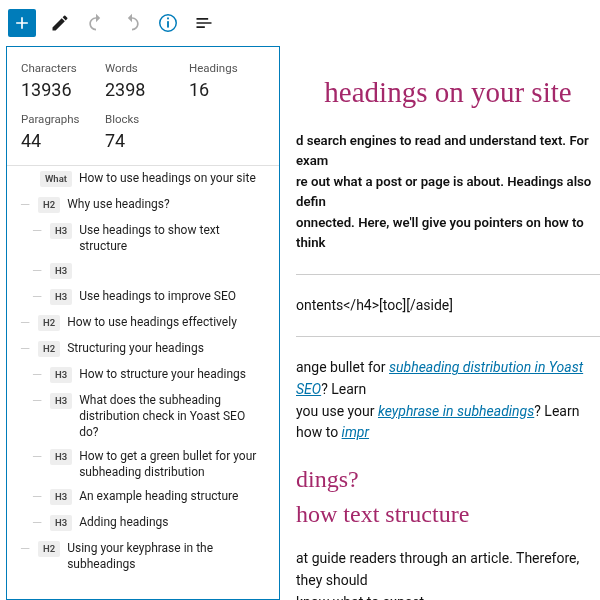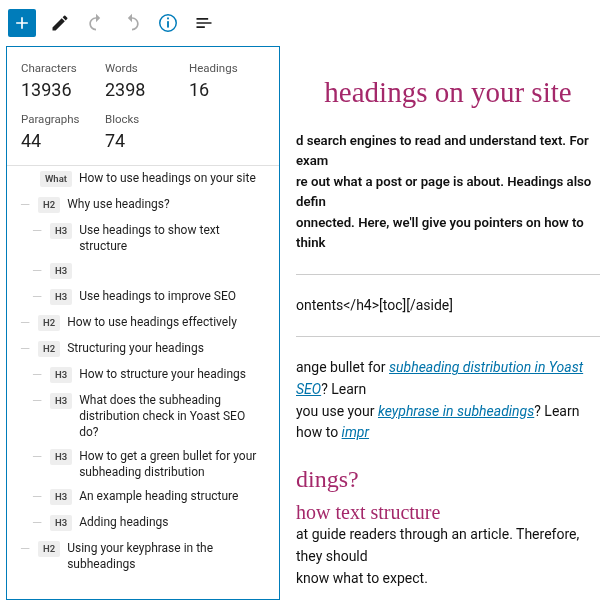--- a/index.html
+++ b/index.html
@@ -29,21 +29,21 @@
   .ind-1 { padding-left: 14px; }
   .pad-title { padding-left: 4px; }
 
   .doc { position: absolute; left: 286px; right: 0; top: 46px; bottom: 0; padding: 30px 0 0 10px; overflow: hidden; z-index: 1; }
   .h1 { font-family: Georgia, "Times New Roman", serif; font-size: 29px; color: #a4286a; font-weight: 400; margin-bottom: 22px; text-align: center; }
   .lead { font-size: 13.2px; line-height: 1.55; font-weight: 600; color: #111; }
   .hr { border-top: 1px solid #ccc; margin: 20px 0; }
   .body-line { font-size: 14px; line-height: 1.55; color: #111; }
   .body-line a { color: #0073aa; text-decoration: underline; font-style: italic; }
   .h2 { font-family: Georgia, serif; font-size: 24px; color: #a4286a; margin: 22px 0 8px; font-weight: 400; }
-  .h3 { font-family: Georgia, serif; font-size: 20px; color: #a4286a; margin: 4px 0 0; font-weight: 400; }
+  .h3 { font-family: Georgia, serif; font-size: 24px; color: #a4286a; margin: 4px 0 20px; font-weight: 400; }
 
   svg { display: block; }
 </style>
 </head>
 <body>
 
 <div class="toolbar">
   <div class="tb-btn tb-add">
     <svg width="20" height="20" viewBox="0 0 24 24">
         <path fill="currentColor" d="M11 5h2v6h6v2h-6v6h-2v-6H5v-2h6z"></path>

